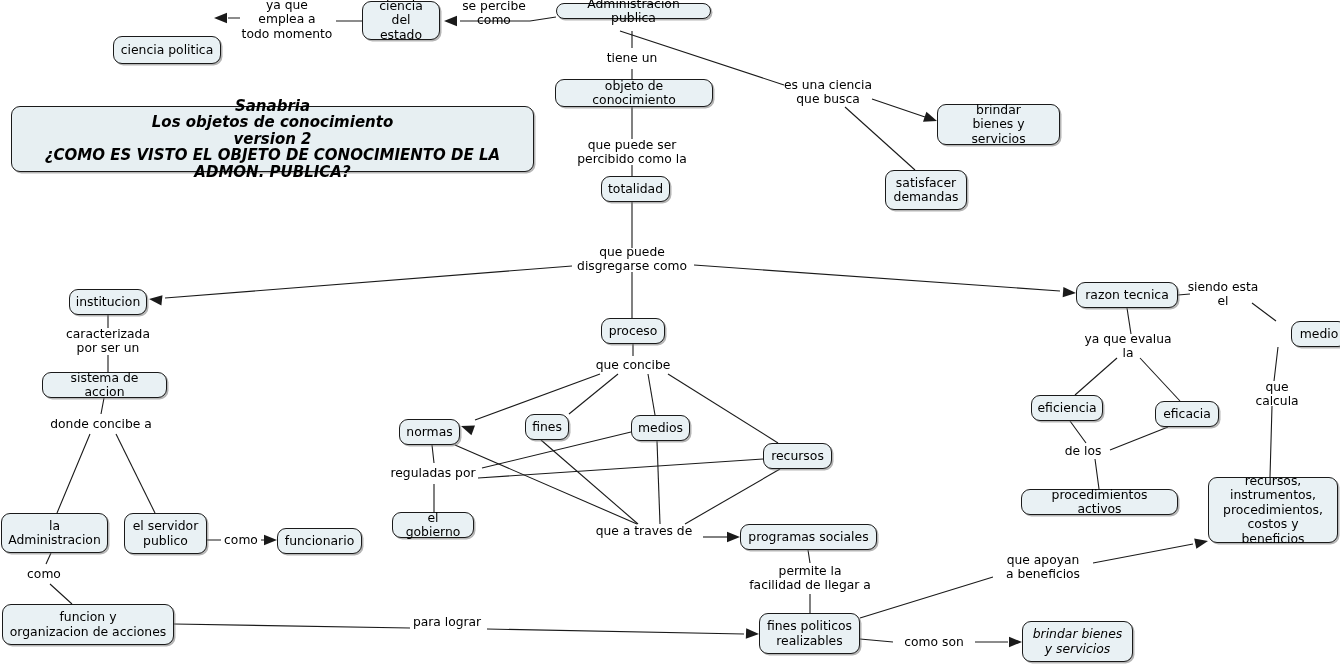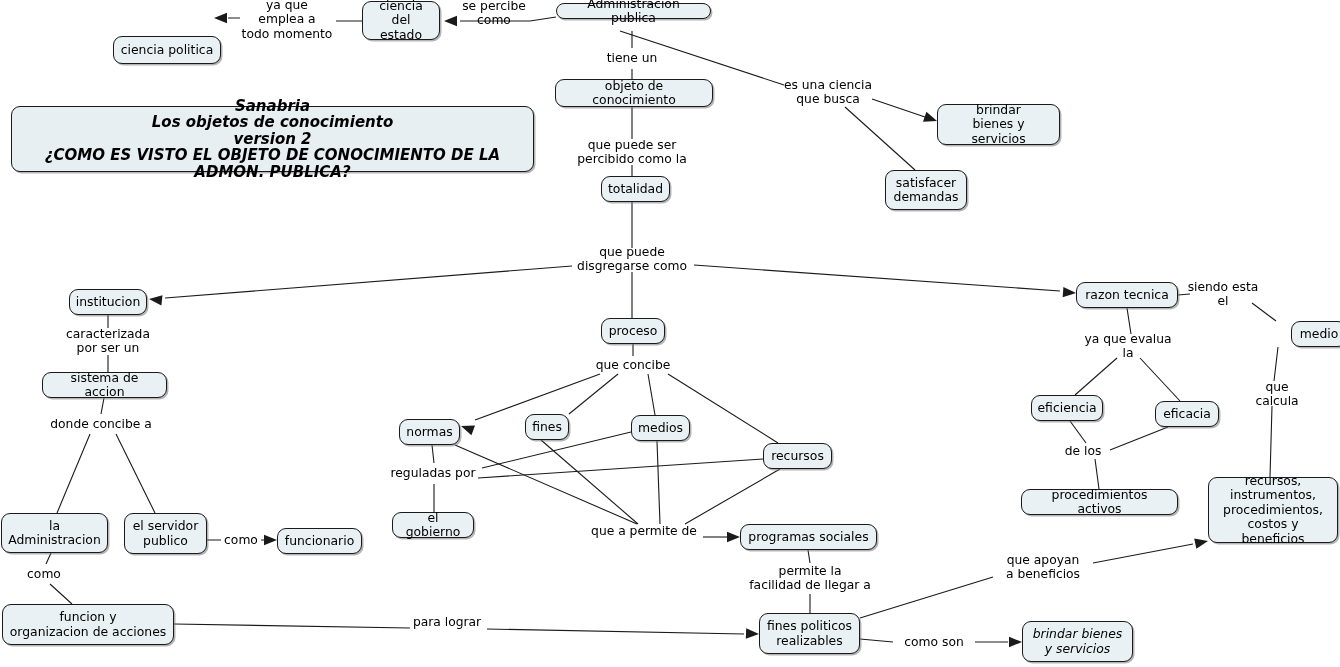--- a/index.html
+++ b/index.html
@@ -186,21 +186,21 @@
     <div class="linklabel" style="left: 108px; top: 341px;">caracterizada
 por ser un</div>
     <div class="linklabel" style="left: 1128px; top: 346px;">ya que evalua
 la</div>
     <div class="linklabel" style="left: 633px; top: 365px;">que concibe</div>
     <div class="linklabel" style="left: 101px; top: 424px;">donde concibe a</div>
     <div class="linklabel" style="left: 1277px; top: 394px;">que calcula</div>
     <div class="linklabel" style="left: 433px; top: 473px;">reguladas por</div>
     <div class="linklabel" style="left: 1083px; top: 451px;">de los</div>
     <div class="linklabel" style="left: 241px; top: 540px;">como</div>
-    <div class="linklabel" style="left: 644px; top: 531px;">que a permite de</div>
+    <div class="linklabel" style="left: 644px; top: 531px;">que a traves de</div>
     <div class="linklabel" style="left: 44px; top: 574px;">como</div>
     <div class="linklabel" style="left: 810px; top: 578px;">permite la
 facilidad de llegar a</div>
     <div class="linklabel" style="left: 1043px; top: 567px;">que apoyan
 a beneficios</div>
     <div class="linklabel" style="left: 447px; top: 622px;">para lograr</div>
     <div class="linklabel" style="left: 934px; top: 642px;">como son</div>
   </div>
 
 </body></html>

